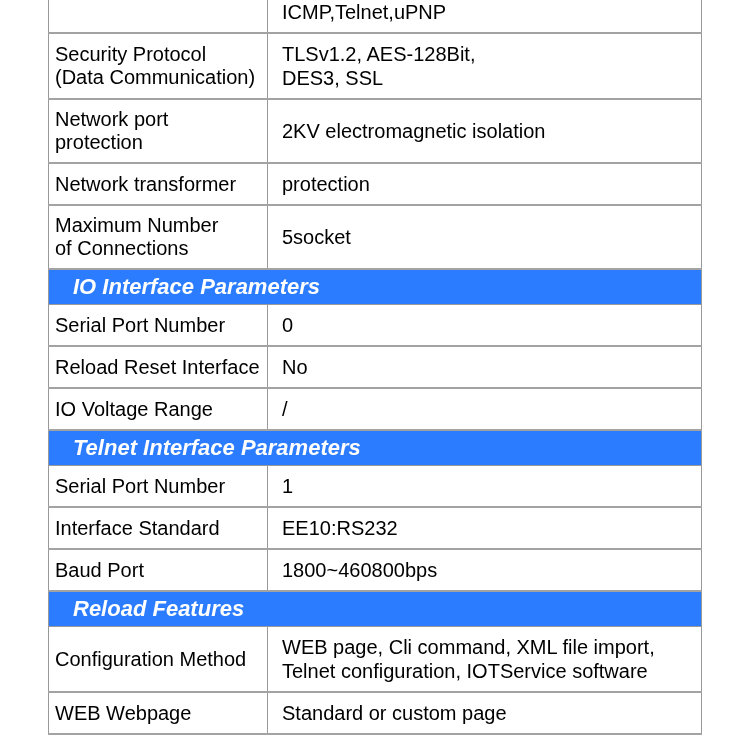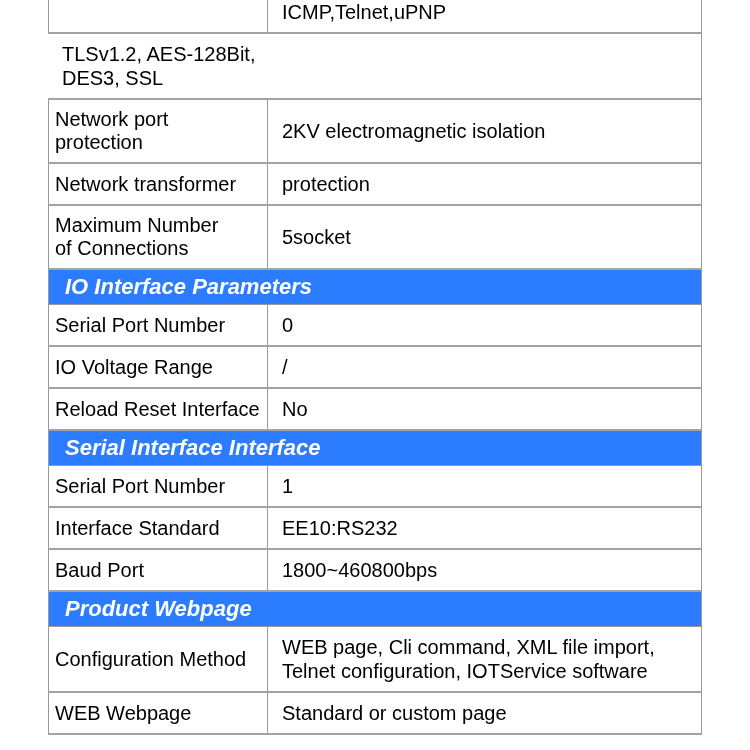--- a/index.html
+++ b/index.html
@@ -40,80 +40,81 @@
       display: flex;
       align-items: center;
       line-height: 1.2;
     }
     .section-header {
       background: #2b7cff;
       color: #fff;
       font-style: italic;
       font-weight: bold;
       font-size: 22px;
-      padding: 4px 16px;
+      padding: 4px 24px;
       border-left: 1px solid #999;
       border-right: 1px solid #999;
       border-bottom: 1px solid #999;
     }
     .row.partial-top .cell-left,
     .row.partial-top .cell-right {
       padding-top: 0;
     }
   </style>
 </head>
 <body>
 
 <div class="table" id="table-root">
     <div class="row partial-top">
       <div class="cell-left"></div>
       <div class="cell-right">ICMP,Telnet,uPNP</div>
     </div>
     <div class="row">
+      <div class="cell-left">Security Protocol<br>(Data Communication)</div>
       <div class="cell-right">TLSv1.2, AES-128Bit,<br>DES3, SSL</div>
     </div>
     <div class="row">
       <div class="cell-left">Network port<br>protection</div>
       <div class="cell-right">2KV electromagnetic isolation</div>
     </div>
     <div class="row">
       <div class="cell-left">Network transformer</div>
       <div class="cell-right">protection</div>
     </div>
     <div class="row">
       <div class="cell-left">Maximum Number<br>of Connections</div>
       <div class="cell-right">5socket</div>
     </div>
     <div class="section-header">IO Interface Parameters</div>
     <div class="row">
       <div class="cell-left">Serial Port Number</div>
       <div class="cell-right">0</div>
     </div>
     <div class="row">
+      <div class="cell-left">Reload Reset Interface</div>
+      <div class="cell-right">No</div>
+    </div>
+    <div class="row">
       <div class="cell-left">IO Voltage Range</div>
       <div class="cell-right">/</div>
     </div>
-    <div class="row">
-      <div class="cell-left">Reload Reset Interface</div>
-      <div class="cell-right">No</div>
-    </div>
-    <div class="section-header">Serial Interface Interface</div>
+    <div class="section-header">Telnet Interface Parameters</div>
     <div class="row">
       <div class="cell-left">Serial Port Number</div>
       <div class="cell-right">1</div>
     </div>
     <div class="row">
       <div class="cell-left">Interface Standard</div>
       <div class="cell-right">EE10:RS232</div>
     </div>
     <div class="row">
       <div class="cell-left">Baud Port</div>
       <div class="cell-right">1800~460800bps</div>
     </div>
-    <div class="section-header">Product Webpage</div>
+    <div class="section-header">Reload Features</div>
     <div class="row">
       <div class="cell-left">Configuration Method</div>
       <div class="cell-right">WEB page, Cli command, XML file import, Telnet configuration, IOTService software</div>
     </div>
     <div class="row">
       <div class="cell-left">WEB Webpage</div>
       <div class="cell-right">Standard or custom page</div>
     </div>
   </div>
 

